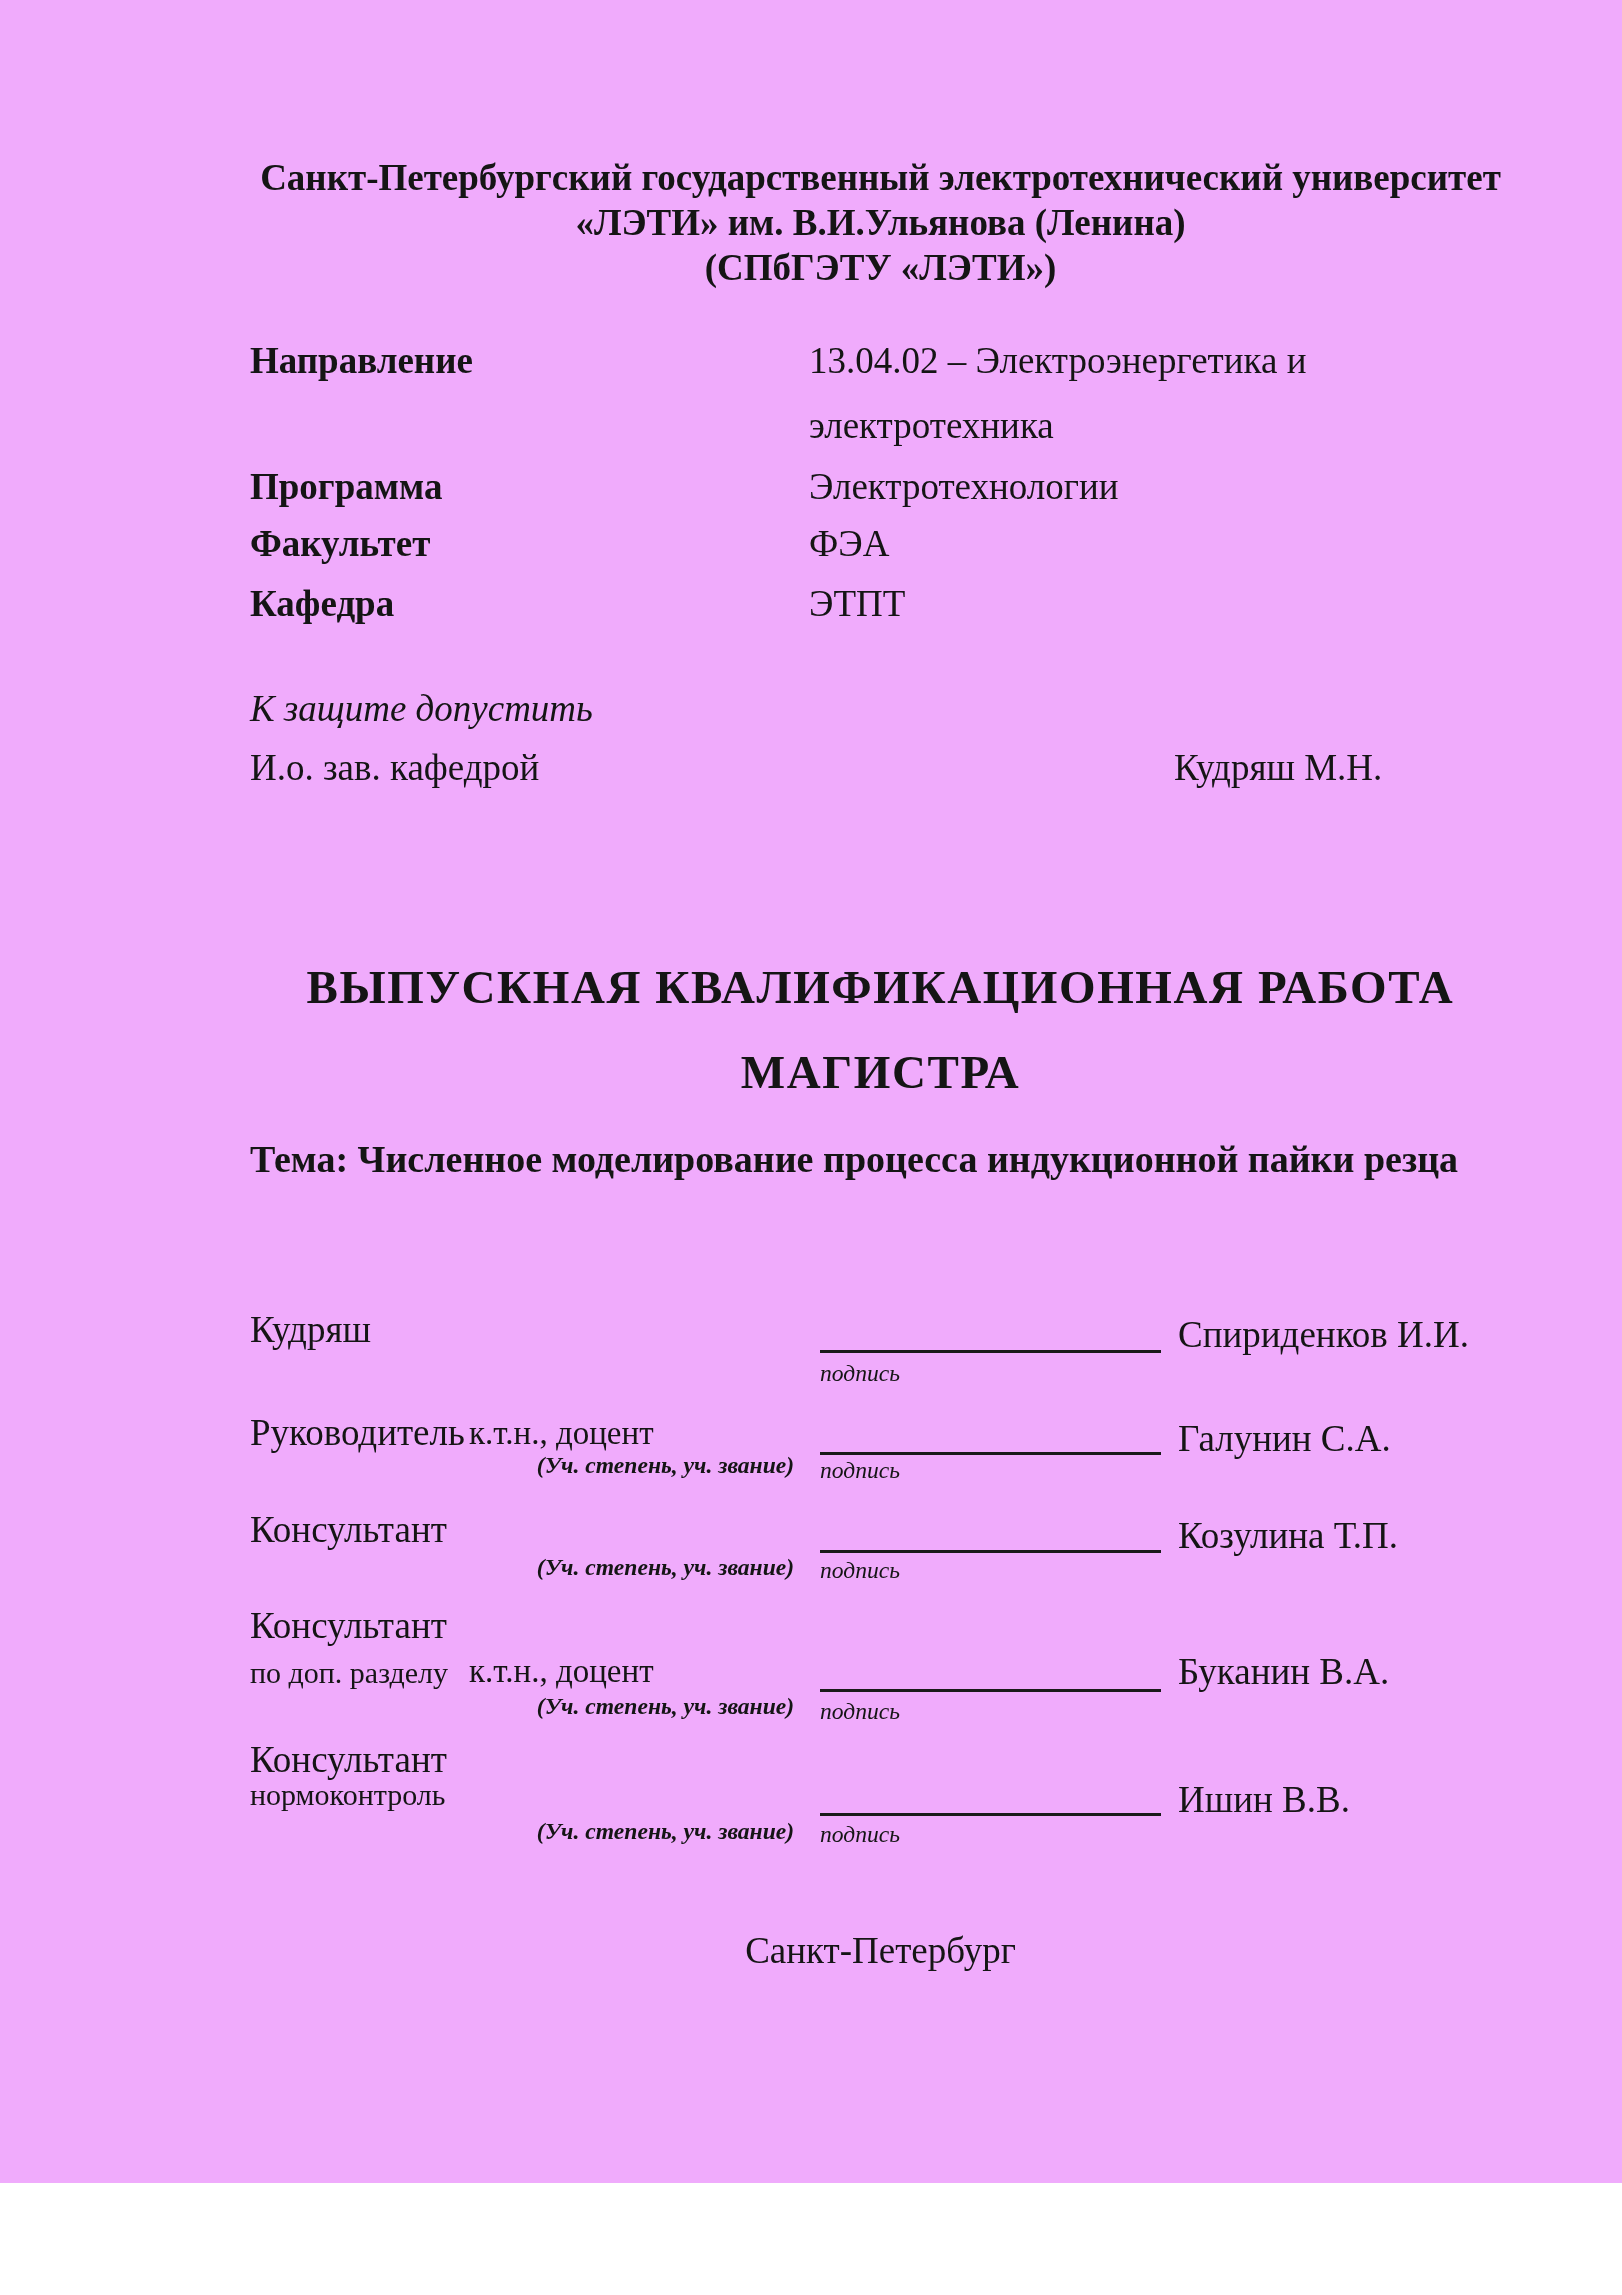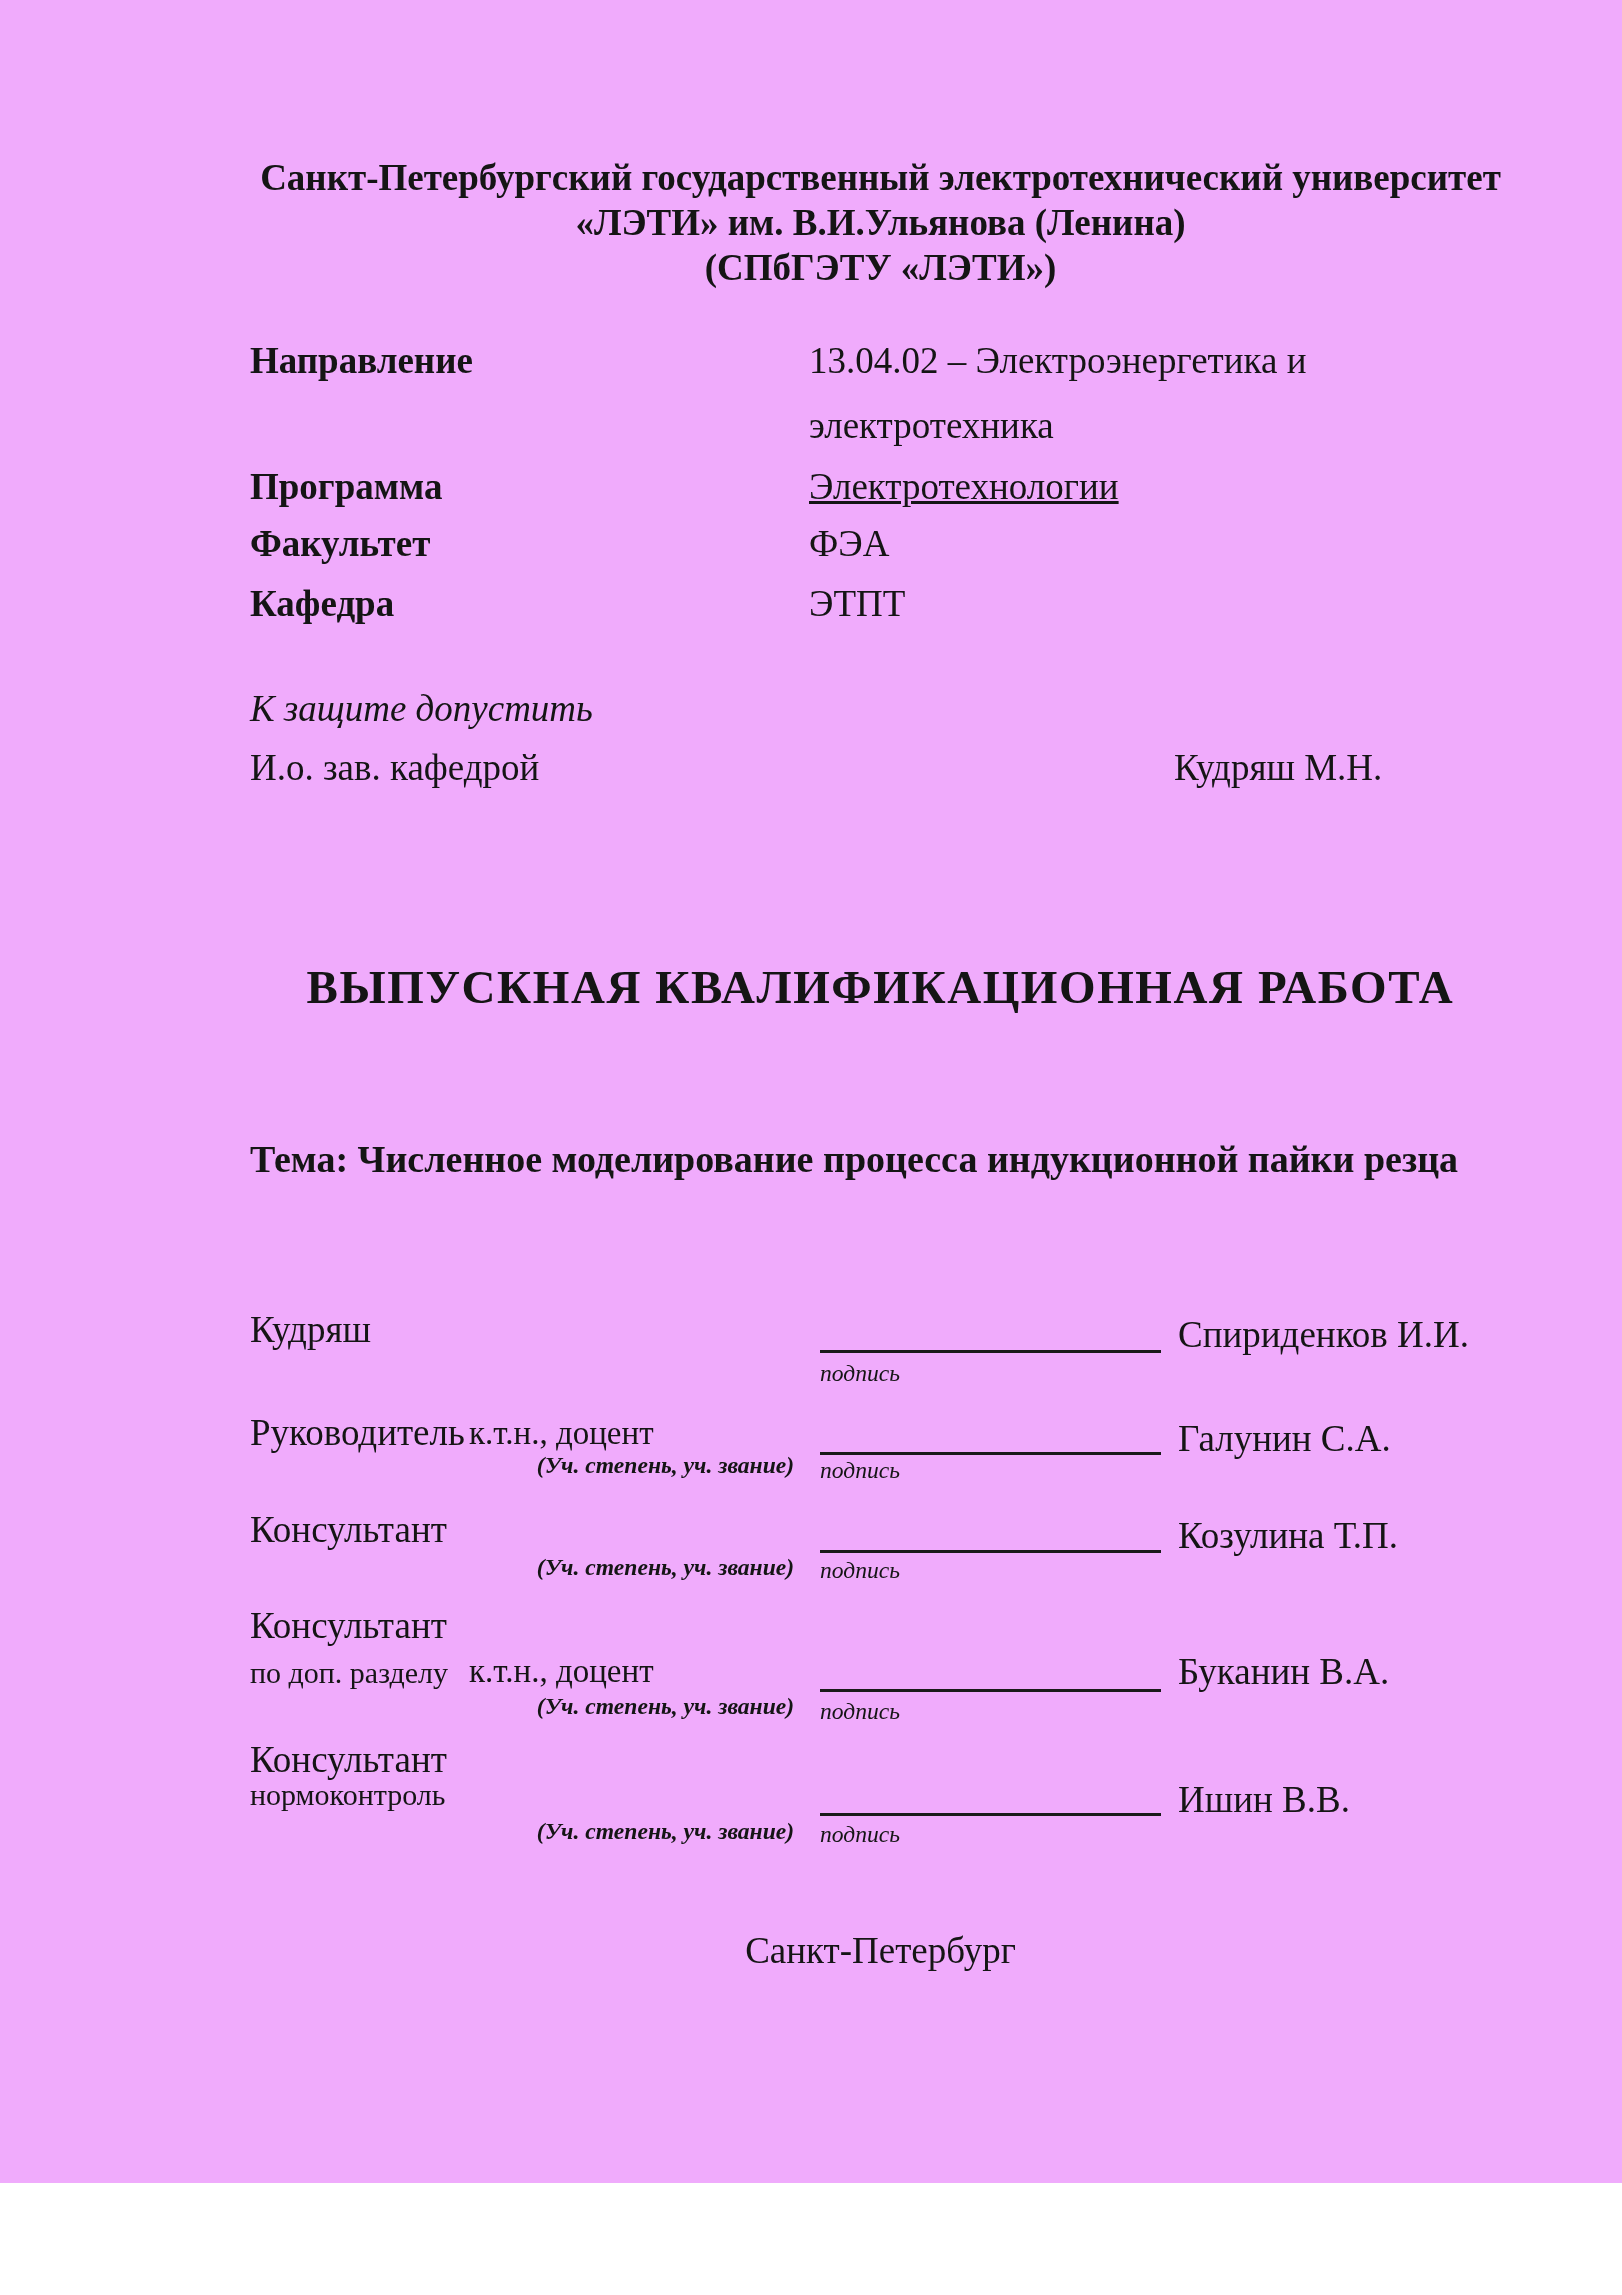--- a/index.html
+++ b/index.html
@@ -73,33 +73,34 @@
 
   <div class="abs centered-block uni-line" style="top:157px;">Санкт-Петербургский государственный электротехнический университет</div>
   <div class="abs centered-block uni-line" style="top:202px;">«ЛЭТИ» им. В.И.Ульянова (Ленина)</div>
   <div class="abs centered-block uni-line" style="top:247px;">(СПбГЭТУ «ЛЭТИ»)</div>
 
   <div class="abs label-col body-text bold" style="top:340px;">Направление</div>
   <div class="abs value-col body-text" style="top:340px;">13.04.02 – Электроэнергетика и</div>
   <div class="abs value-col body-text" style="top:405px;">электротехника</div>
 
   <div class="abs label-col body-text bold" style="top:466px;">Программа</div>
-  <div class="abs value-col body-text" style="top:466px;text-decoration:underline;">Электротехнологии</div>
+  <div class="abs value-col body-text" style="top:466px;">Электротехнологии</div>
 
   <div class="abs label-col body-text bold" style="top:523px;">Факультет</div>
   <div class="abs value-col body-text" style="top:523px;">ФЭА</div>
 
   <div class="abs label-col body-text bold" style="top:583px;">Кафедра</div>
   <div class="abs value-col body-text" style="top:583px;">ЭТПТ</div>
 
   <div class="abs label-col body-text italic" style="top:688px;">К защите допустить</div>
   <div class="abs label-col body-text" style="top:747px;">И.о. зав. кафедрой</div>
   <div class="abs body-text" style="top:747px; left:1174px;">Кудряш М.Н.</div>
 
   <div class="abs centered-block title-line" style="top:926px;">ВЫПУСКНАЯ КВАЛИФИКАЦИОННАЯ РАБОТА</div>
+  <div class="abs centered-block title-line" style="top:1011px;">МАГИСТРА</div>
 
   <div class="abs label-col topic-line" style="top:1137px;">Тема: Численное моделирование процесса индукционной пайки резца</div>
 
   <div class="abs label-col body-text" style="top:1309px;">Кудряш</div>
   <div class="abs sig-line" style="top:1350px;"></div>
   <div class="abs caption-sign-box" style="top:1360px;">подпись</div>
   <div class="abs name-col body-text" style="top:1314px;">Спириденков И.И.</div>
 
   <div class="abs label-col body-text" style="top:1412px;">Руководитель</div>
   <div class="abs degree-box" style="top:1415px;">к.т.н., доцент</div>

